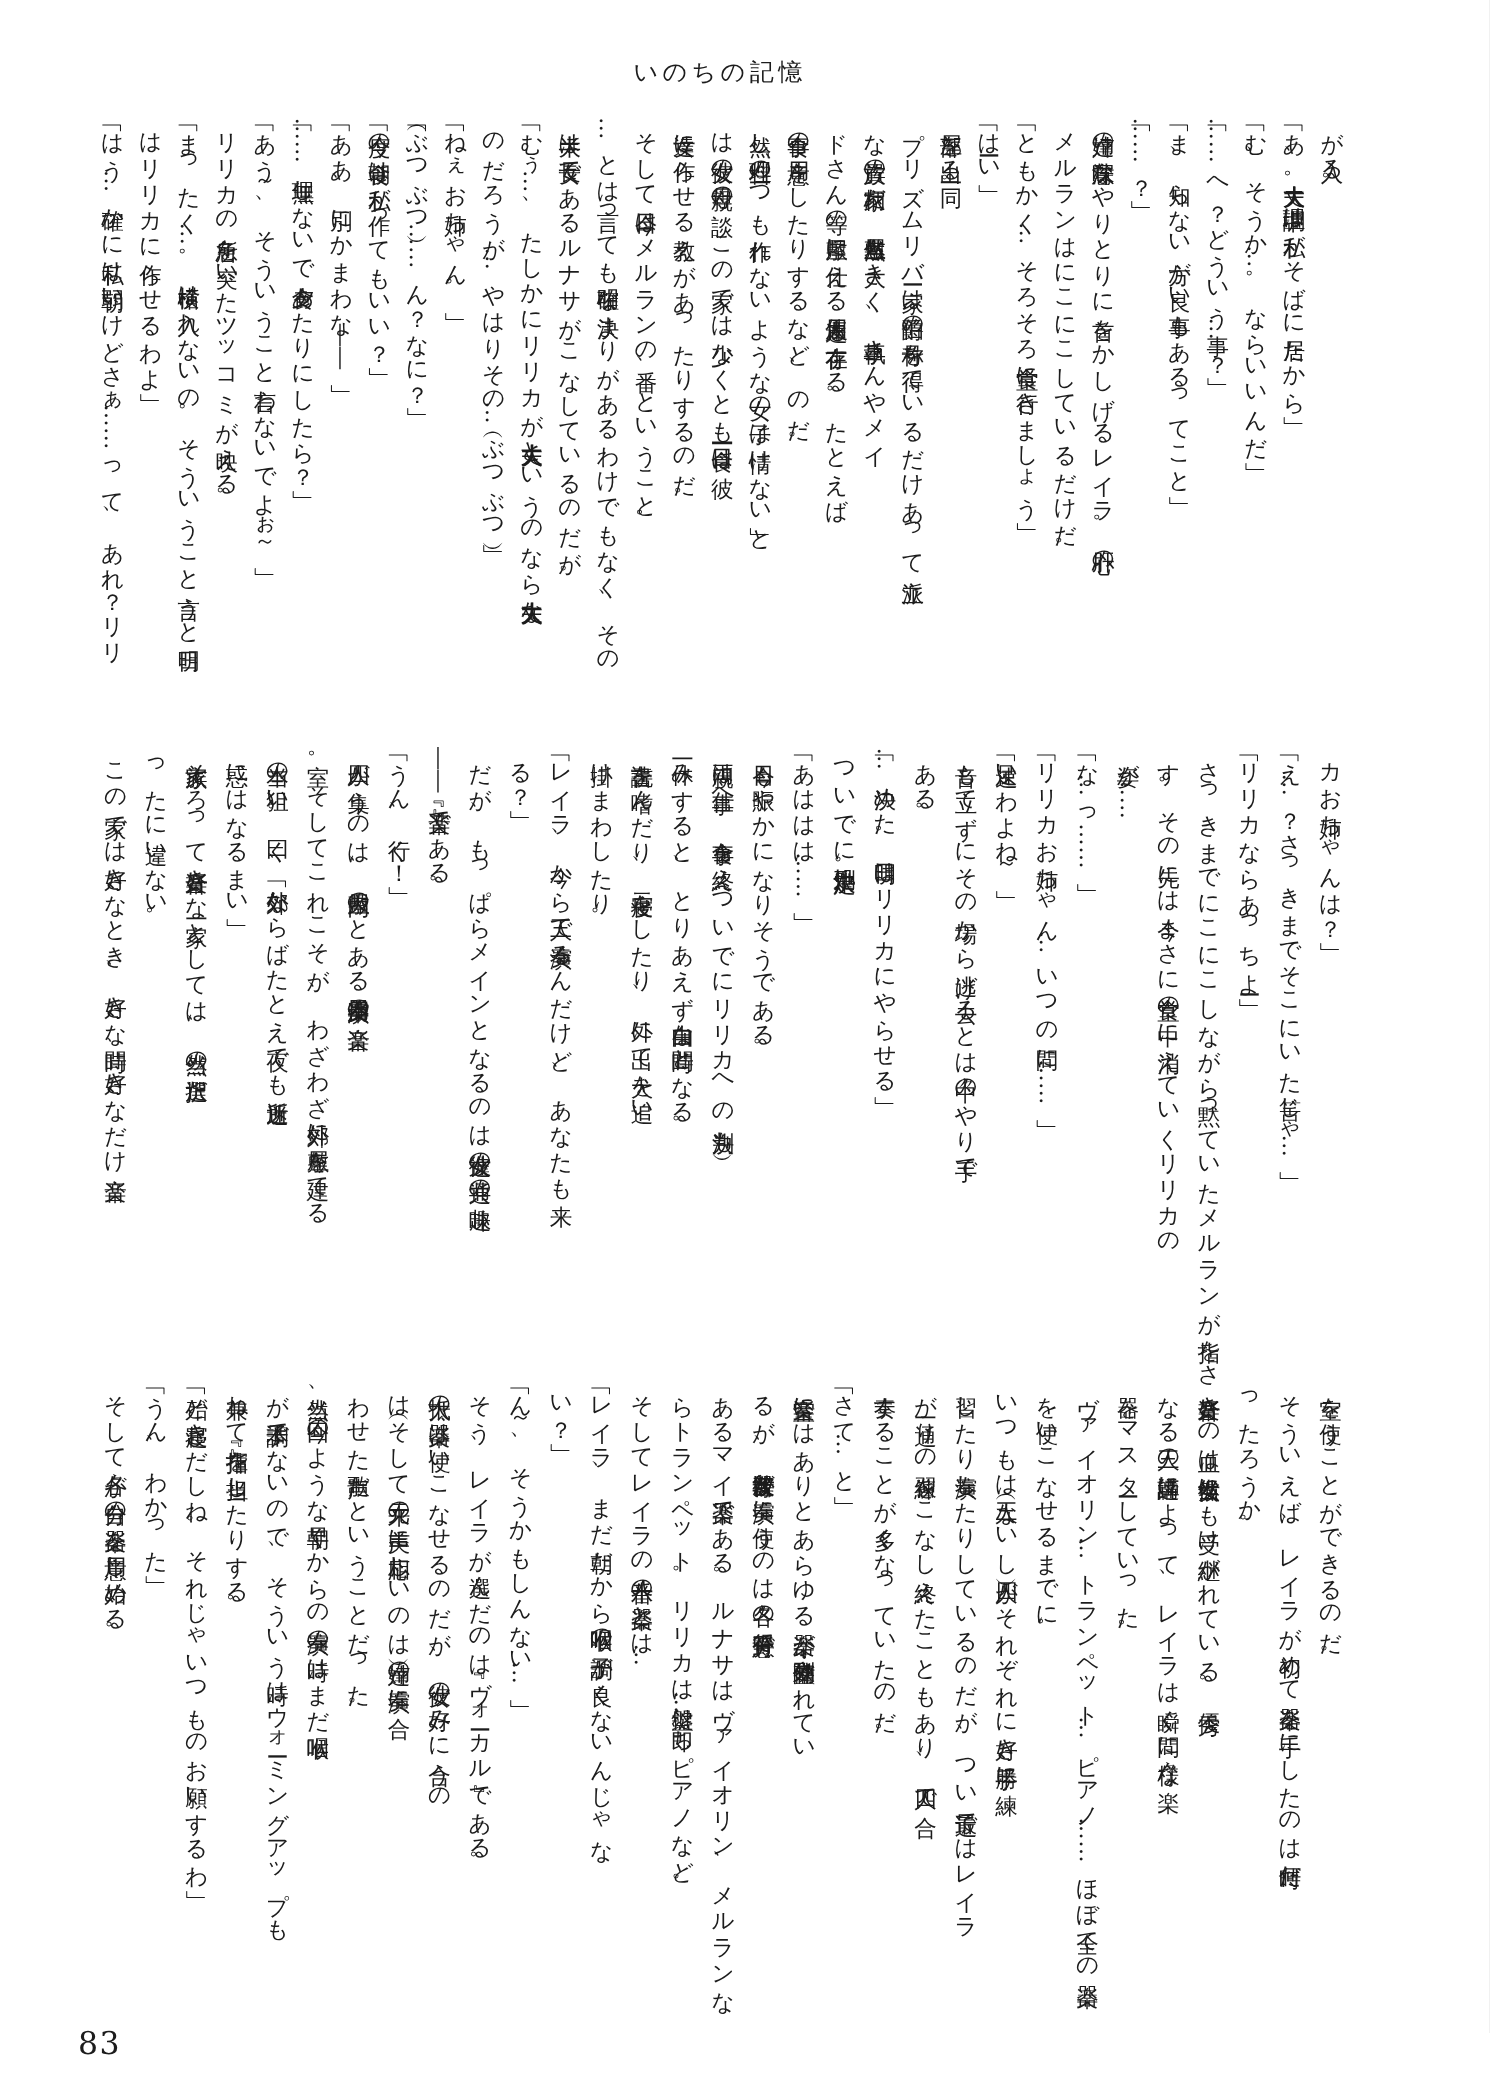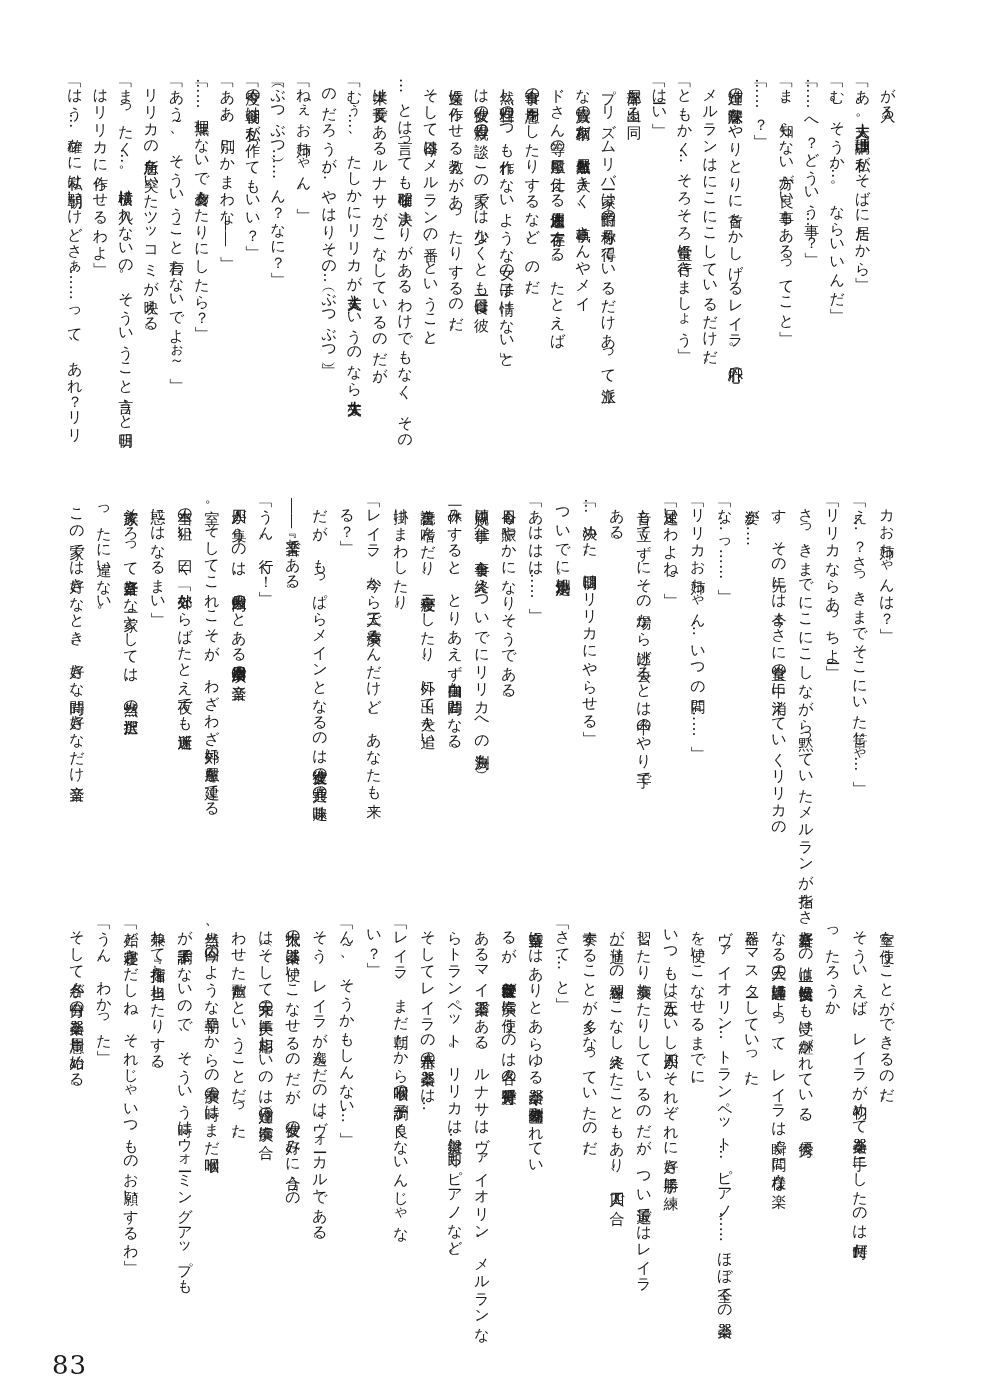--- a/index.html
+++ b/index.html
@@ -27,28 +27,29 @@
     font-size:15px;
     letter-spacing:0.3px;
   }
   .band-1 { top:78px;  height:420px; line-height:25.4px; }
   .band-2 { top:498px; height:420px; line-height:27px; }
   .band-3 { top:920px; height:420px; line-height:27px; }
   .col { margin:0; }
   .page-number {
     position:absolute;
     left:52px; top:1350px;
-    font-size:26px;
+    font-size:21px;
     letter-spacing:1px;
   }
 </style>
 </head>
 <body>
 
 <div class="page">
+  <div class="title">いのちの記憶</div>
   <div class="band band-1">
       <div class="col">が入る。</div>
       <div class="col">「あ、大丈夫。調理中は私がそばに居たから」</div>
       <div class="col">「む、そうか…。ならいいんだ」</div>
       <div class="col">「……へ？どういう事…？」</div>
       <div class="col">「ま、知らない方が良い事もあるってこと」</div>
       <div class="col">「……？」</div>
       <div class="col">姉達の意味深なやりとりに首をかしげるレイラ。肝心の</div>
       <div class="col">メルランはにこにこしているだけだ。</div>
       <div class="col">「ともかく…そろそろ食堂に行きましょう」</div>

